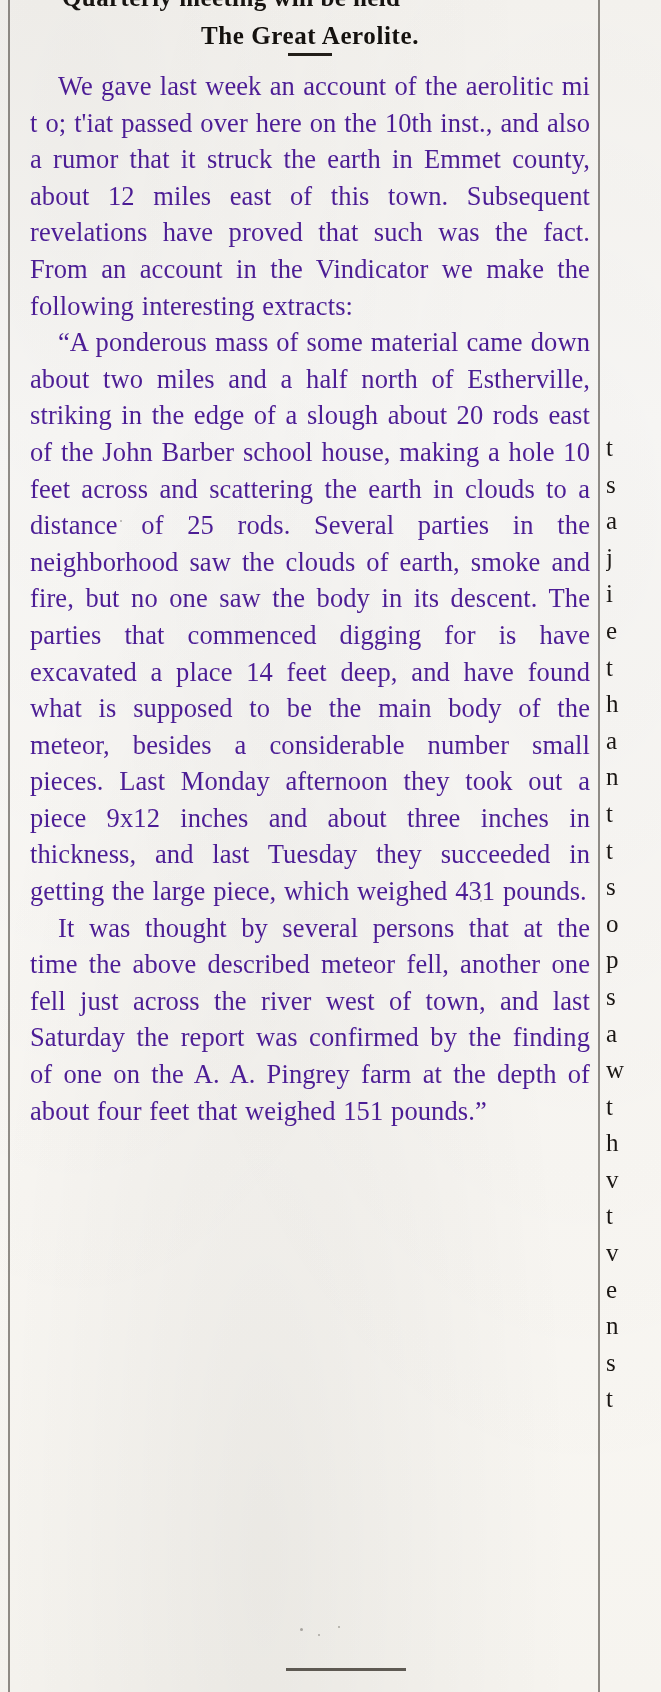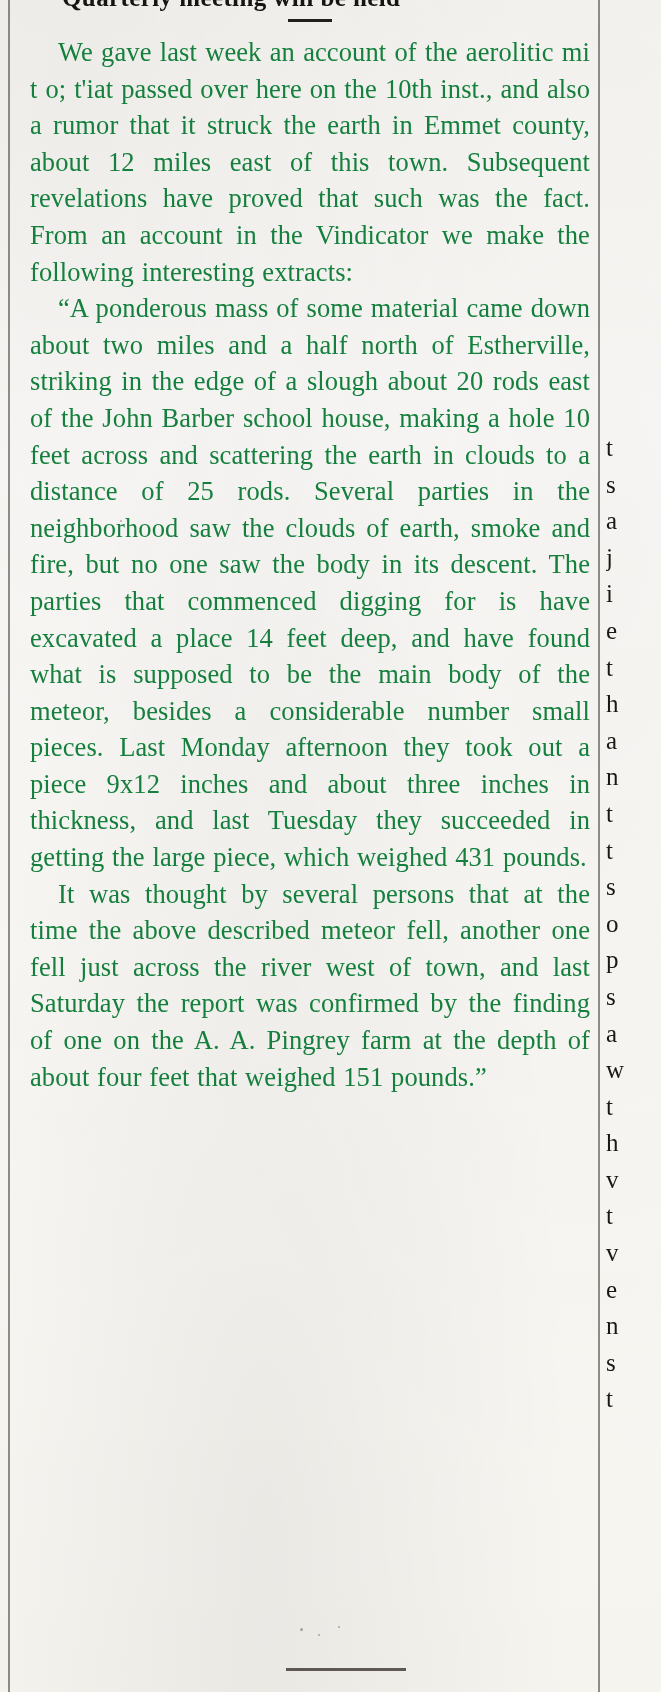--- a/index.html
+++ b/index.html
@@ -100,21 +100,21 @@
   .headline-rule {
     width: 44px;
     height: 3px;
     background: #221e19;
     margin: 3px auto 12px auto;
   }
 
   .para {
     font-size: 26.5px;
     line-height: 36.6px;
-    color: #15803d;
+    color: #4c1d95;
     text-align: justify;
     text-justify: inter-word;
     margin: 0;
     letter-spacing: 0.1px;
     word-spacing: 1px;
   }
   .para + .para {
     margin-top: 0;
   }
   .para .indent {
@@ -164,20 +164,21 @@
   <div class="rule rule-left"></div>
   <div class="rule rule-right"></div>
   <div class="rule rule-bottom"></div>
 
   <div class="top-clip">
     <span>Quarterly meeting will be held</span>
   </div>
 
   <div class="column">
 
+    <h1 class="headline">The Great Aerolite.</h1>
     <div class="headline-rule"></div>
 
     <p class="para"><span class="indent"></span><span>We gave last week an account of the aerolitic mi t o; t'iat passed over here on the 10th inst., and also a rumor that it struck the earth in Emmet county, about 12 miles east of this town. Subsequent revelations have proved that such was the fact. From an account in the Vindicator we make the following interesting extracts:</span></p>
 
     <p class="para quoted"><span class="indent"></span><span>“A ponderous mass of some material came down about two miles and a half north of Estherville, striking in the edge of a slough about 20 rods east of the John Barber school house, making a hole 10 feet across and scattering the earth in clouds to a distance of 25 rods. Several parties in the neighborhood saw the clouds of earth, smoke and fire, but no one saw the body in its descent. The parties that commenced digging for is have excavated a place 14 feet deep, and have found what is supposed to be the main body of the meteor, besides a considerable number small pieces. Last Monday afternoon they took out a piece 9x12 inches and about three inches in thickness, and last Tuesday they succeeded in getting the large piece, which weighed 431 pounds.</span></p>
 
     <p class="para"><span class="indent"></span><span>It was thought by several persons that at the time the above described meteor fell, another one fell just across the river west of town, and last Saturday the report was confirmed by the finding of one on the A. A. Pingrey farm at the depth of about four feet that weighed 151 pounds.”</span></p>
 
   </div>
 

